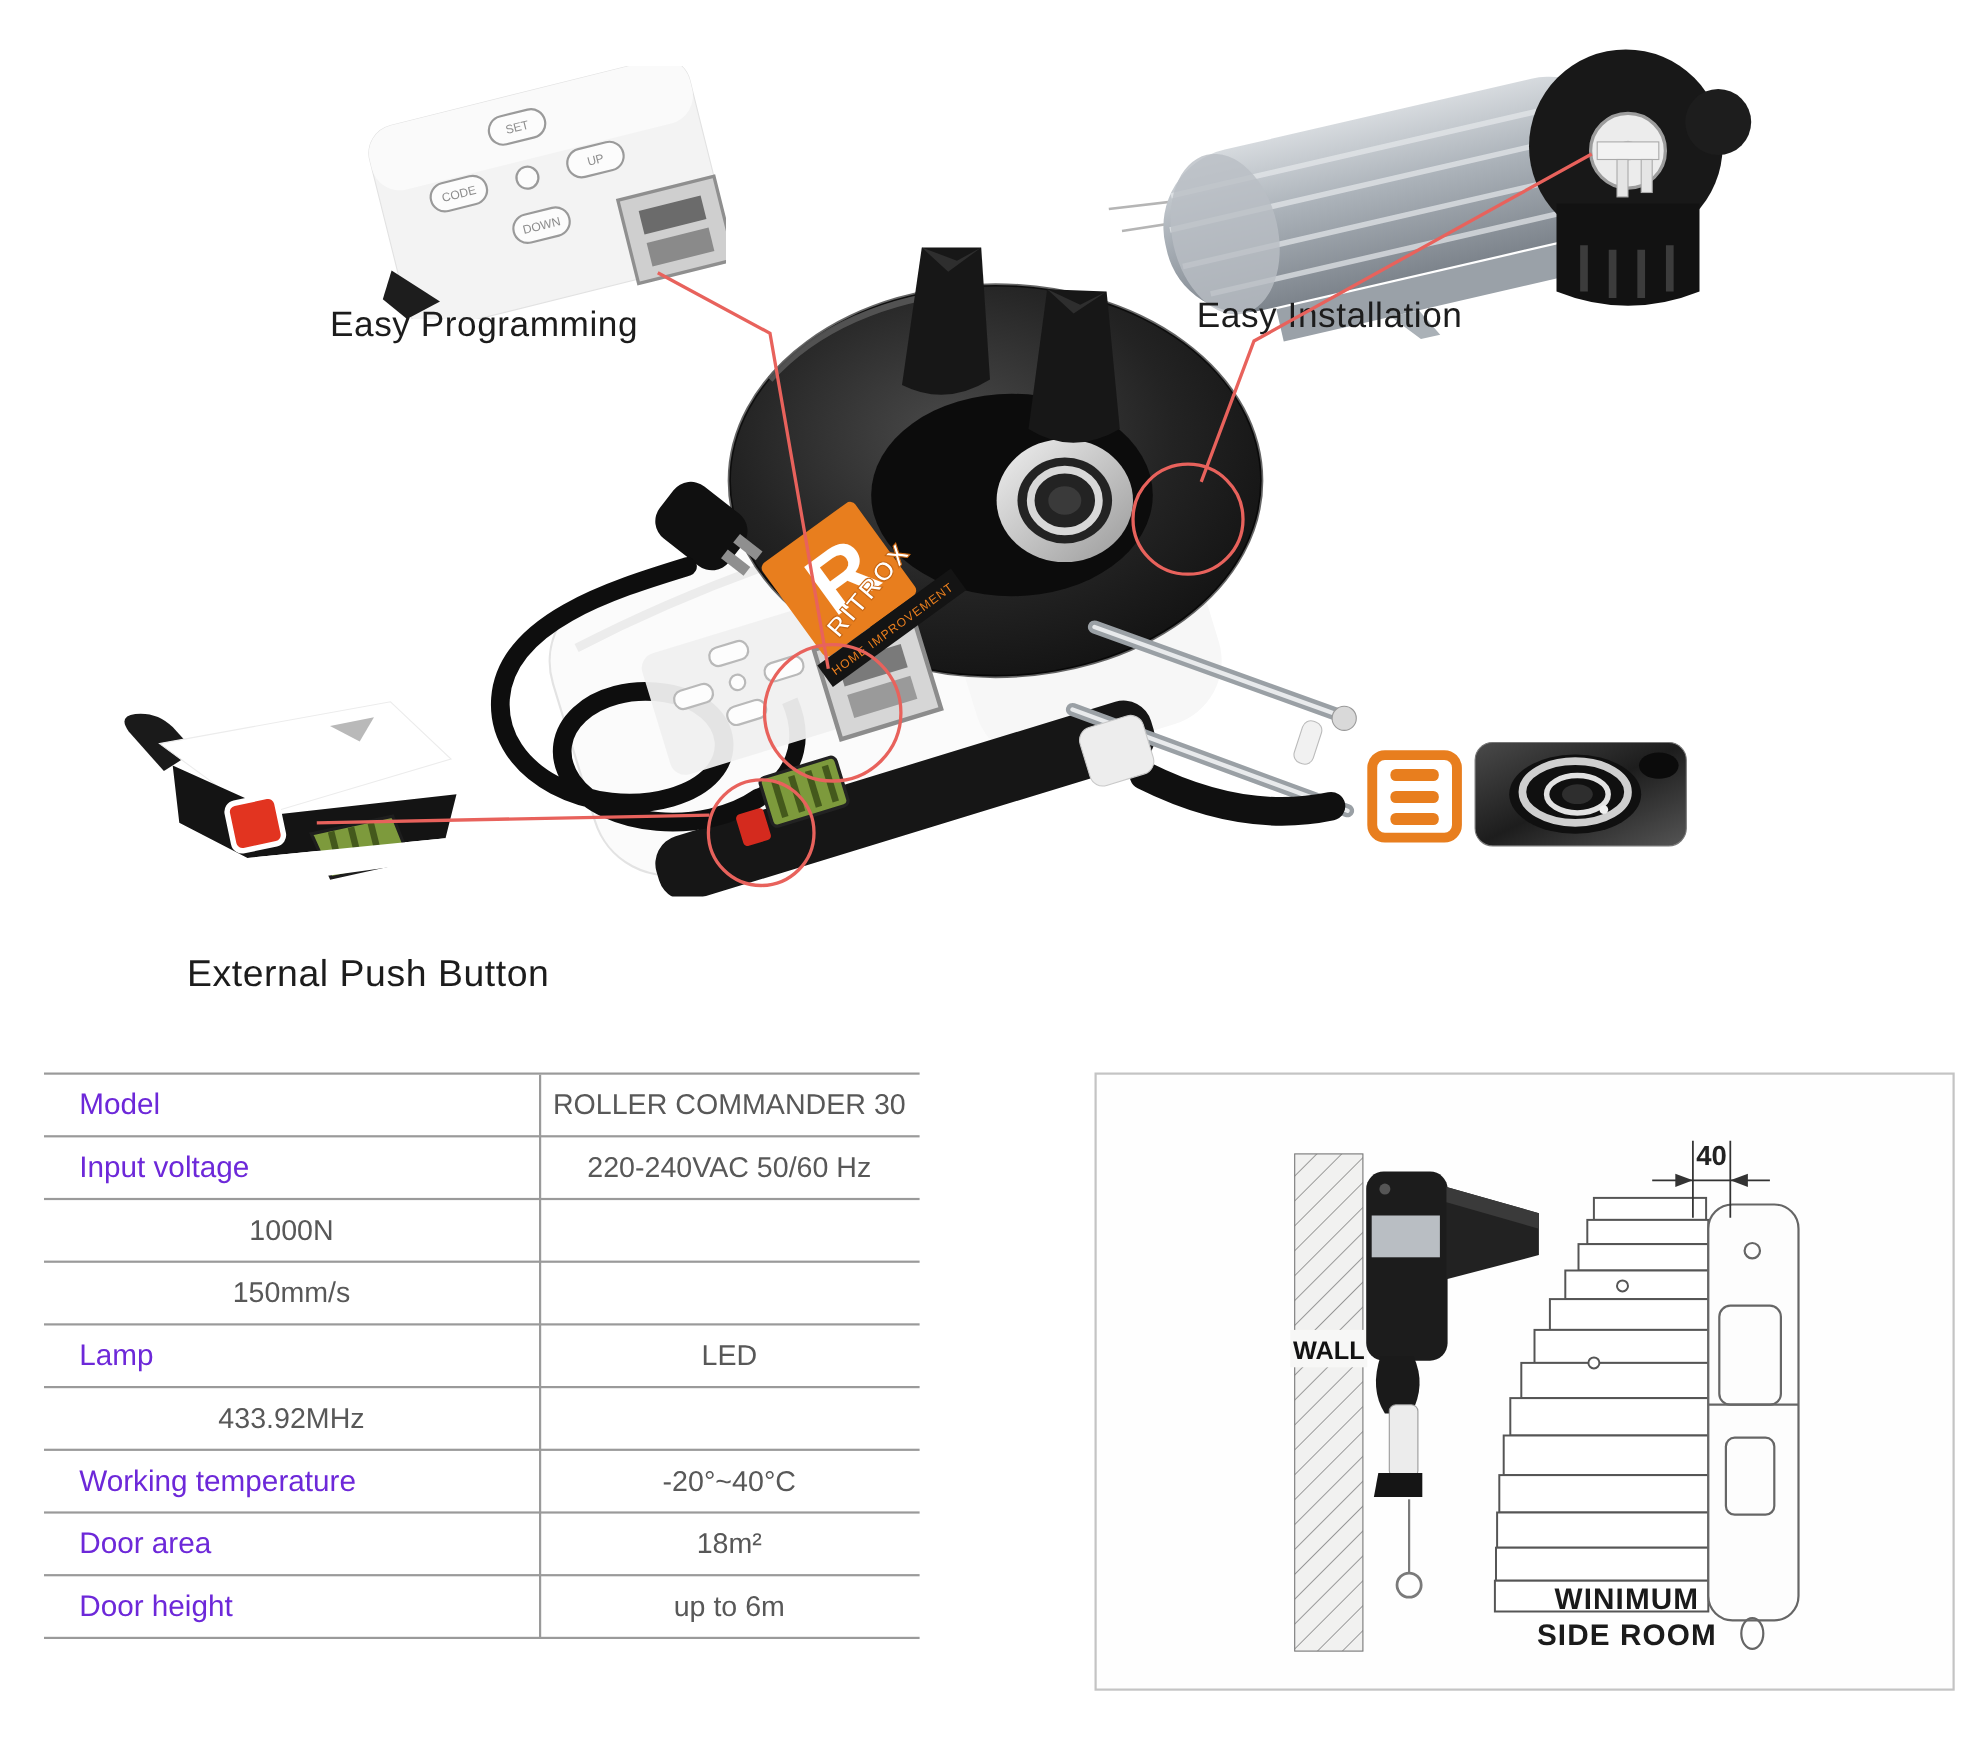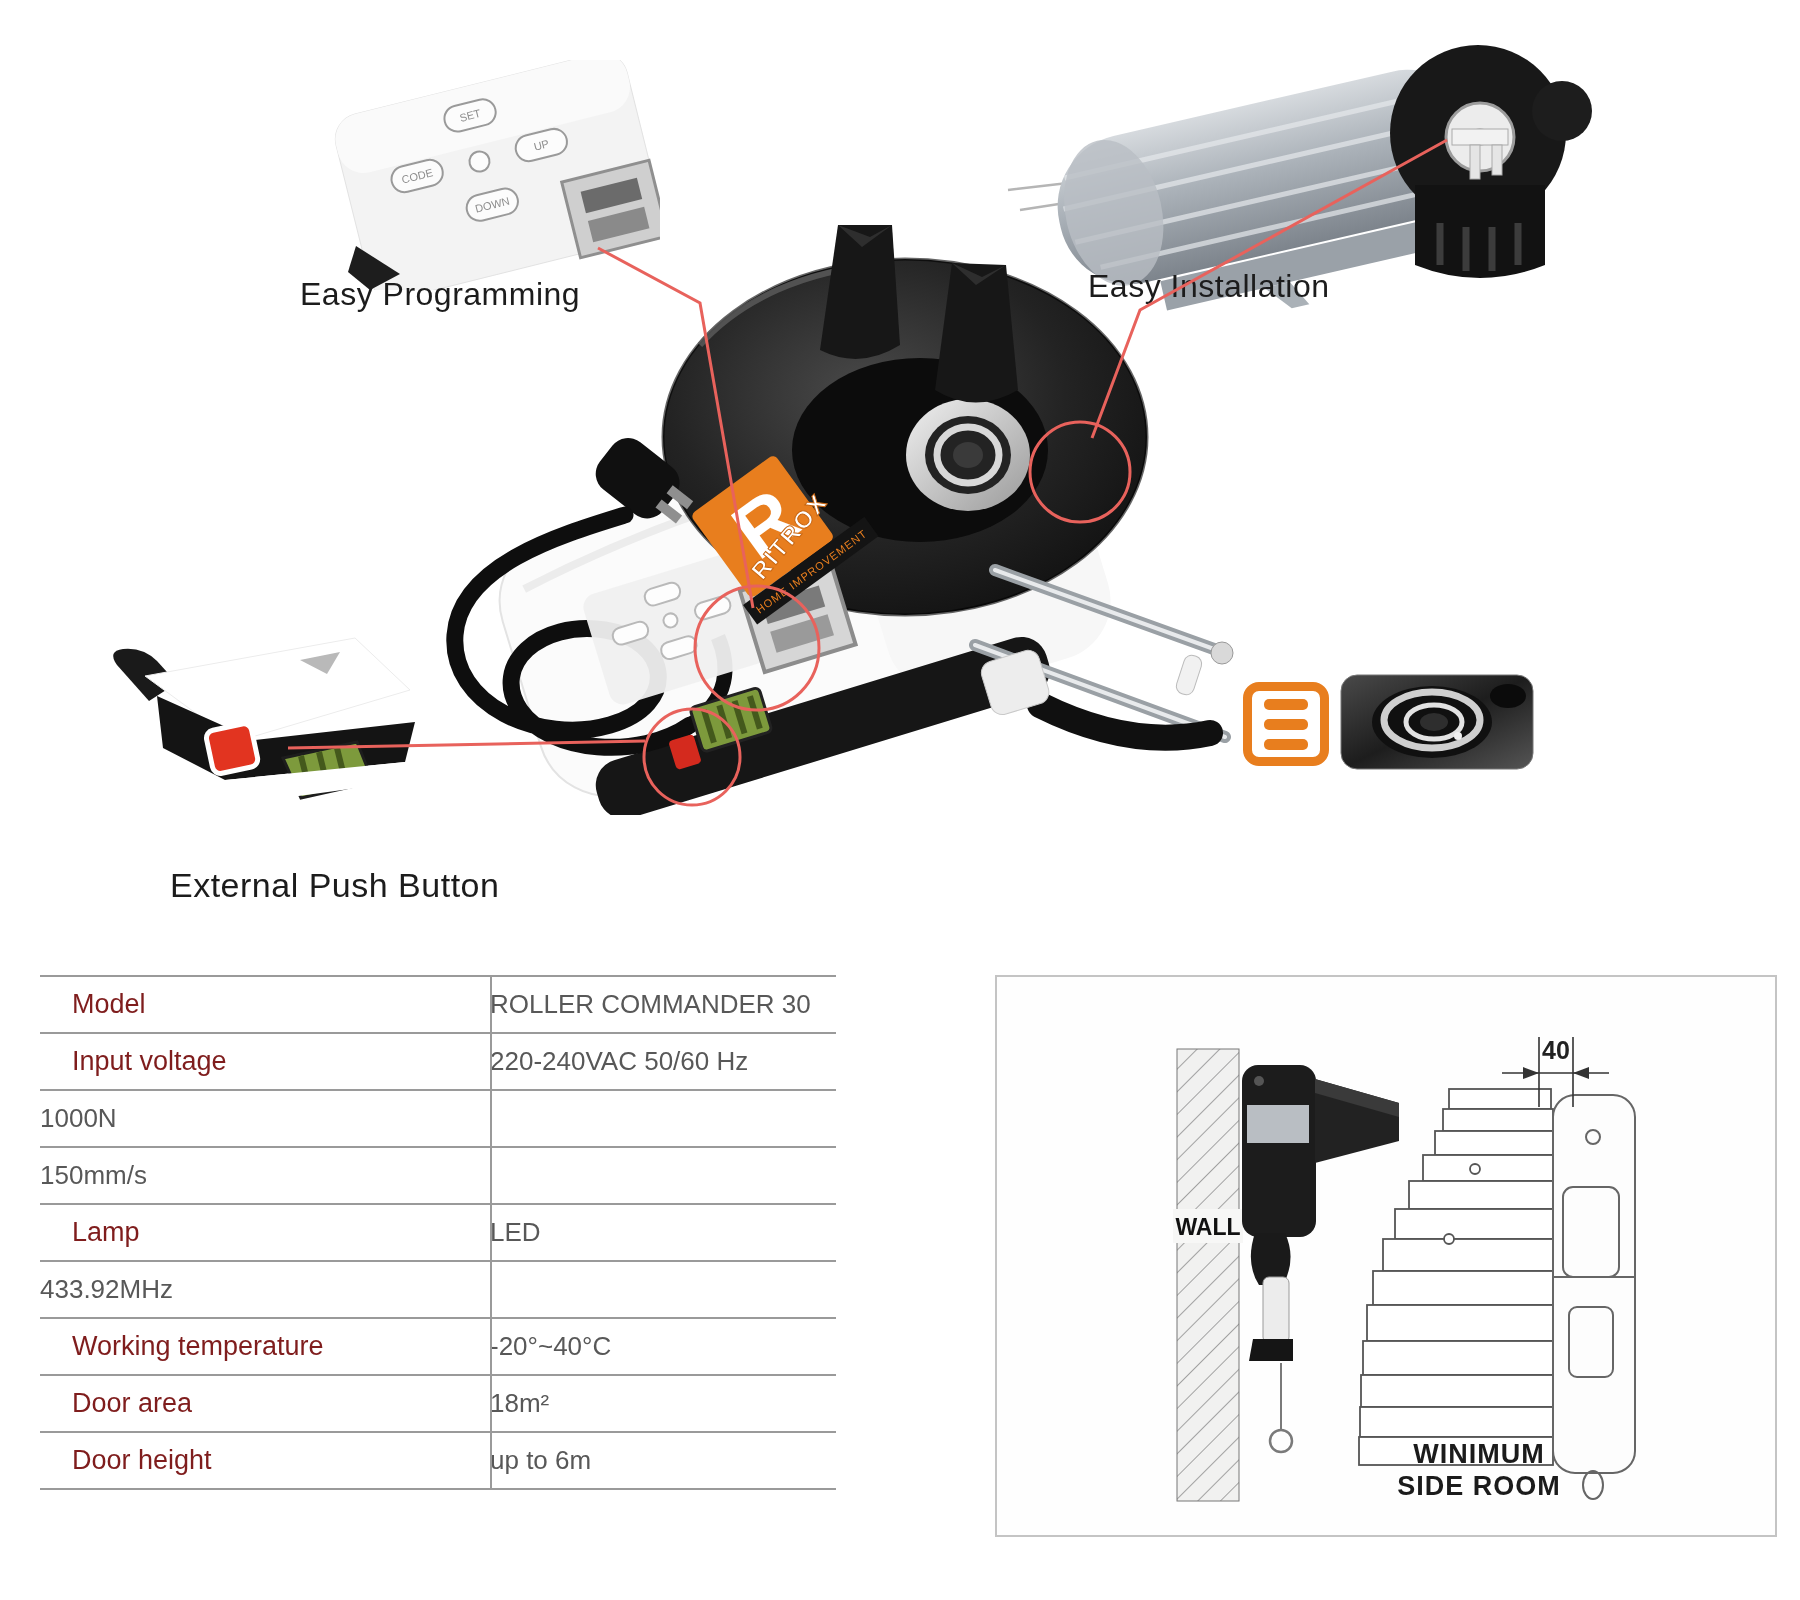--- a/index.html
+++ b/index.html
@@ -5,22 +5,22 @@
   html,body{margin:0;padding:0;background:#ffffff;}
   .canvas{position:relative;width:1800px;height:1600px;background:#ffffff;overflow:hidden;
           font-family:"Liberation Sans","DejaVu Sans",sans-serif;color:#1e1e1e;}
   .abs{position:absolute;}
   .callout-label{position:absolute;font-size:32px;color:#1c1c1c;letter-spacing:.5px;white-space:nowrap;}
 
   
   .spec-table{position:absolute;left:40px;top:975px;width:796px;border-top:2px solid #9a9a9a;}
   .spec-row{display:grid;grid-template-columns:450px 1fr;height:55px;align-items:center;
             border-bottom:2px solid #9a9a9a;}
-  .spec-label{padding-left:32px;font-size:27px;color:#7f1d1d;}
-  .spec-value{text-align:left;font-size:26px;color:#585858;}
+  .spec-label{padding-left:32px;font-size:27px;color:#6d28d9;}
+  .spec-value{text-align:center;font-size:26px;color:#585858;}
   .spec-divider{position:absolute;left:450px;top:0;width:2px;height:100%;background:#9a9a9a;}
 
   
   .diagram-panel{position:absolute;left:995px;top:975px;width:782px;height:562px;
                  border:2px solid #c4c4c4;background:#fefefe;box-sizing:border-box;}
 
   
   .list-icon{position:absolute;left:1243px;top:682px;width:86px;height:84px;
              border:9px solid #e87e1e;border-radius:16px;display:flex;flex-direction:column;
              justify-content:center;gap:9px;padding:0 12px;box-sizing:border-box;background:#fff;}

